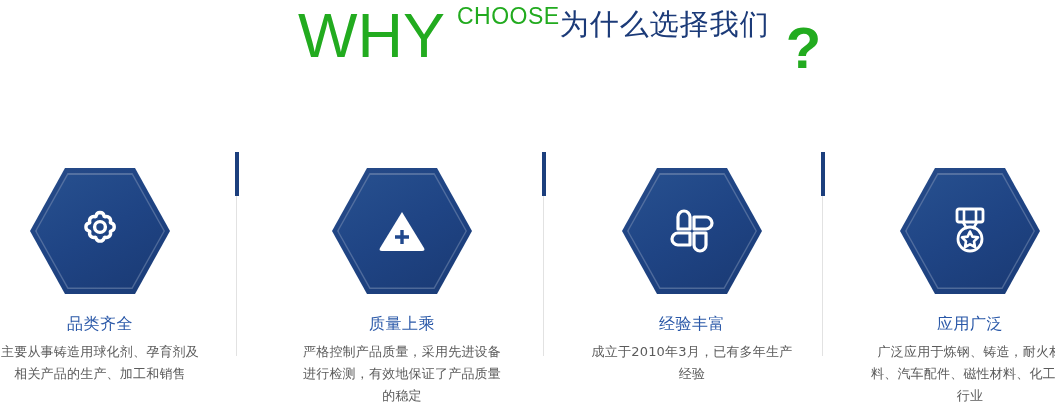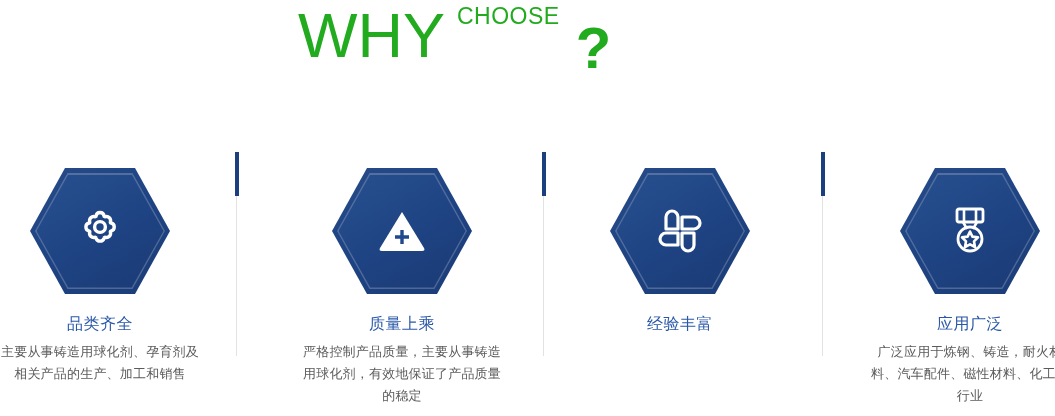--- a/index.html
+++ b/index.html
@@ -82,21 +82,21 @@
   }
   .card {
     position: absolute;
     top: 0;
     width: 264px;
     height: 266px;
     text-align: center;
   }
   .card-0 { left: -32px; }
   .card-1 { left: 270px; }
-  .card-2 { left: 548px; }
+  .card-2 { left: 560px; }
   .card-3 { left: 838px; }
 
   .hex-wrap {
     position: relative;
     width: 140px;
     height: 126px;
     margin: 18px auto 0 auto;
   }
   .hex {
     position: absolute;
@@ -171,20 +171,21 @@
 </head>
 <body>
 
 <div class="page">
 
   <div class="heading">
     <div class="heading-inner">
       <div class="why-word">WHY</div>
       <div class="stack">
         <div class="choose-word">CHOOSE</div>
+        <div class="cn-sub">为什么选择我们</div>
       </div>
       <div class="qmark">?</div>
     </div>
   </div>
 
   <div class="sep sep-0">
     <div class="sep-top"></div>
     <div class="sep-line"></div>
   </div>
   <div class="sep sep-1">
@@ -229,40 +230,41 @@
         <div class="hex-inner-line"></div>
         <div class="hex-inner-fill"></div>
         <div class="hex-icon">
           <svg width="52" height="46" viewBox="0 0 52 46">
             <path d="M26 4 L48 40 Q49.5 43 46 43 L6 43 Q2.5 43 4 40 Z" fill="#ffffff"></path>
             <path d="M26 22 L26 36 M19 29 L33 29" stroke="#20488d" stroke-width="3.4" stroke-linecap="butt"></path>
           </svg>
         </div>
       </div>
       <div class="card-title">质量上乘</div>
-      <div class="card-desc">严格控制产品质量，主要从事铸造用球化剂，有效地保证了产品质量的稳定</div>
+      <div class="card-desc">严格控制产品质量，采用先进设备进行检测，有效地保证了产品质量的稳定</div>
     </div>
 
     <div class="card card-2">
       <div class="hex-wrap">
         <div class="hex"></div>
         <div class="hex-inner-line"></div>
         <div class="hex-inner-fill"></div>
         <div class="hex-icon">
           <svg width="48" height="48" viewBox="0 0 48 48">
             <g fill="none" stroke="#ffffff" stroke-width="3.2" stroke-linejoin="round">
               <path d="M22 22 L22 10 A6 6 0 1 0 10 10 L10 22 Z"></path>
               <path d="M26 22 L38 22 A6 6 0 1 0 38 10 L26 10 Z"></path>
               <path d="M22 26 L10 26 A6 6 0 1 0 10 38 L22 38 Z"></path>
               <path d="M26 26 L26 38 A6 6 0 1 0 38 38 L38 26 Z"></path>
             </g>
           </svg>
         </div>
       </div>
       <div class="card-title">经验丰富</div>
+      <div class="card-desc">成立于2010年3月，已有多年生产经验</div>
     </div>
 
     <div class="card card-3">
       <div class="hex-wrap">
         <div class="hex"></div>
         <div class="hex-inner-line"></div>
         <div class="hex-inner-fill"></div>
         <div class="hex-icon">
           <svg width="46" height="52" viewBox="0 0 46 52">
 

